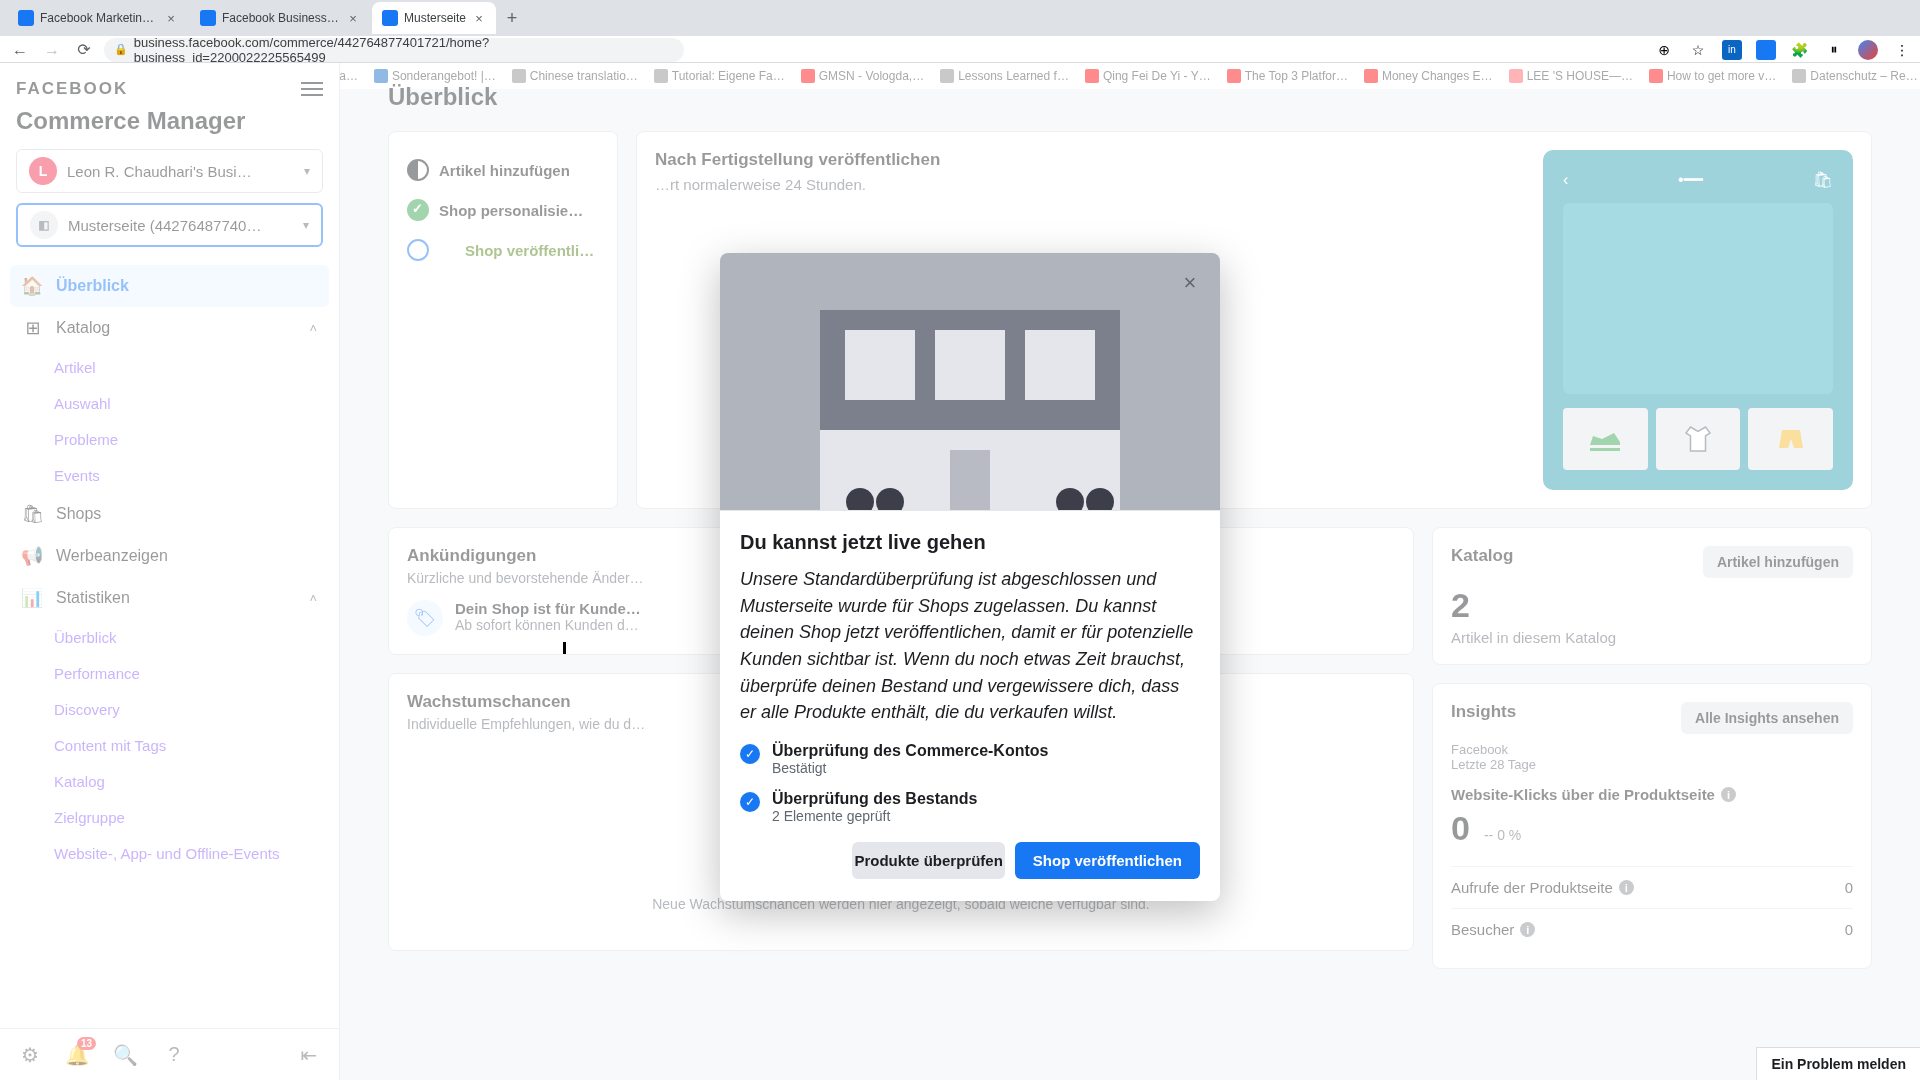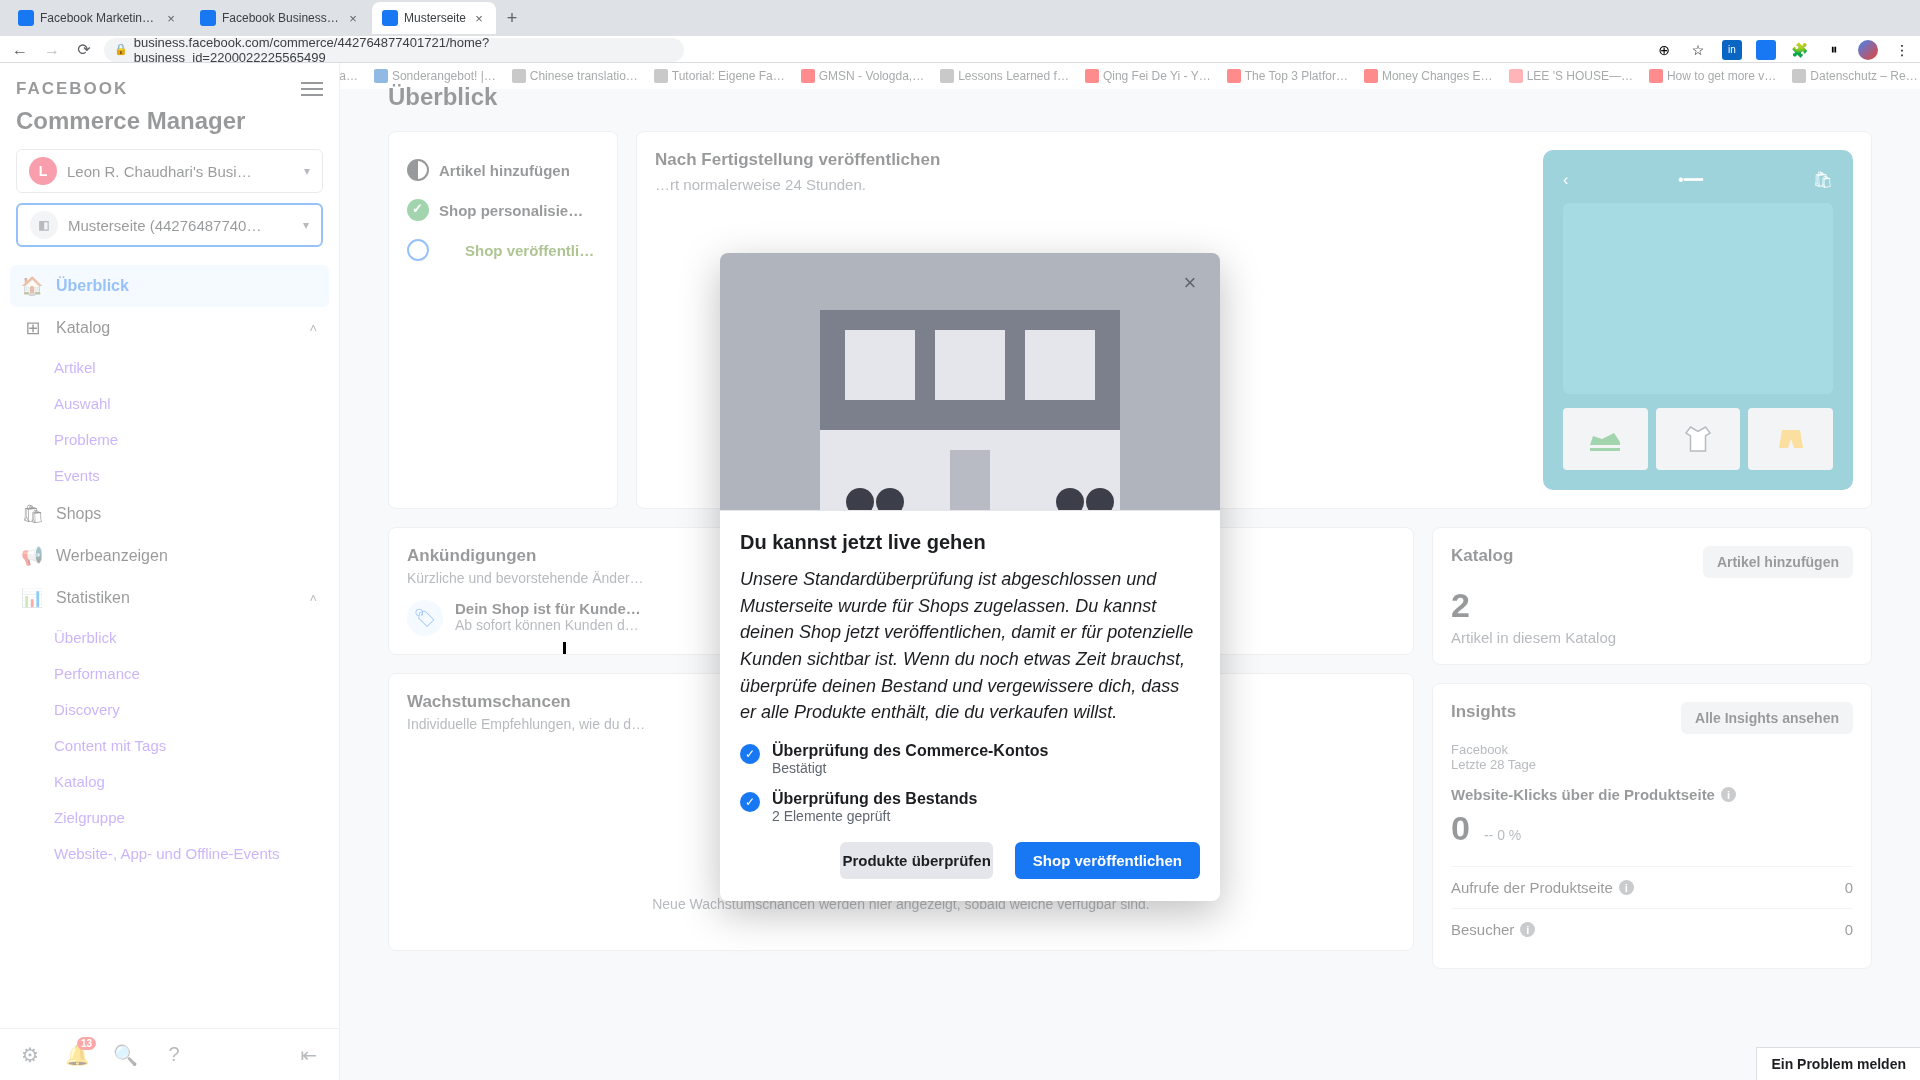--- a/index.html
+++ b/index.html
@@ -112,21 +112,21 @@
 .store-svg { width: 360px; height: 230px; }
 .modal-body { padding: 20px 20px 22px; }
 .modal-body h2 { font-size: 20px; font-weight: 700; margin-bottom: 12px; color: #1c1e21; }
 .modal-body p { font-size: 18px; line-height: 1.48; color: #1c1e21; margin-bottom: 16px; font-style: italic; }
 .check-row { display: flex; gap: 12px; align-items: flex-start; margin-bottom: 14px; }
 .check-icon { width: 20px; height: 20px; border-radius: 50%; background: #1877f2; color: #fff; display: flex; align-items: center; justify-content: center; font-size: 12px; flex-shrink: 0; margin-top: 2px; }
 .check-text .c1 { font-size: 16px; font-weight: 700; color: #1c1e21; }
 .check-text .c2 { font-size: 14px; color: #606770; }
 .modal-actions { display: flex; justify-content: flex-end; gap: 10px; margin-top: 18px; }
 .btn-sec { background: #e4e6eb; border: none; border-radius: 6px; padding: 10px 2px; font-size: 15px; font-weight: 600; color: #1c1e21; cursor: pointer; }
-.btn-primary { background: #1877f2; border: none; border-radius: 6px; padding: 10px 18px; font-size: 15px; font-weight: 600; color: #fff; cursor: pointer; margin-left: 12px; }
+.btn-primary { background: #1877f2; border: none; border-radius: 6px; padding: 10px 18px; font-size: 15px; font-weight: 600; color: #fff; cursor: pointer; }
 
 .report-btn { position: fixed; bottom: 0; right: 0; background: #fff; border: 1px solid #dadde1; border-right: none; border-bottom: none; padding: 8px 14px; font-size: 14px; font-weight: 600; color: #1c1e21; cursor: pointer; }
 
 .cursor-dot { position: absolute; left: 563px; top: 579px; width: 3px; height: 12px; background: #000; }
 </style>
 </head>
 <body>
 
 <div class="browser-chrome">
   <div class="tab-bar">

